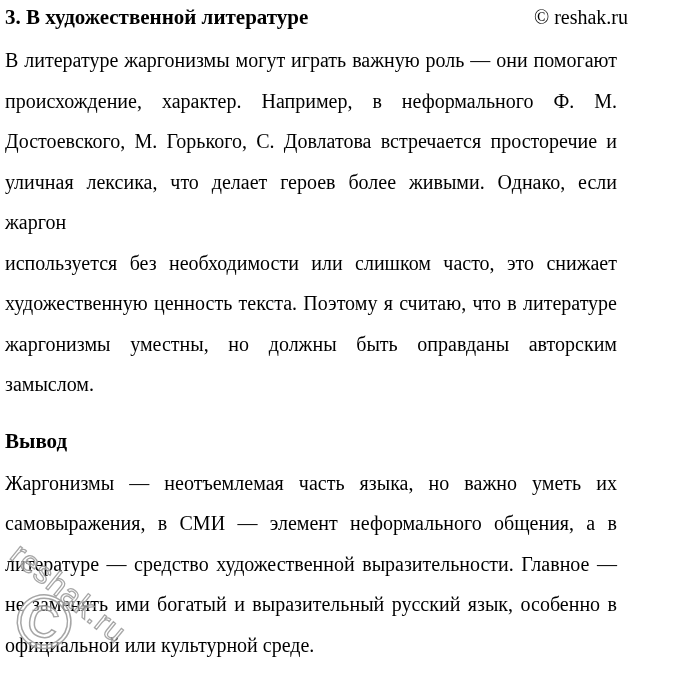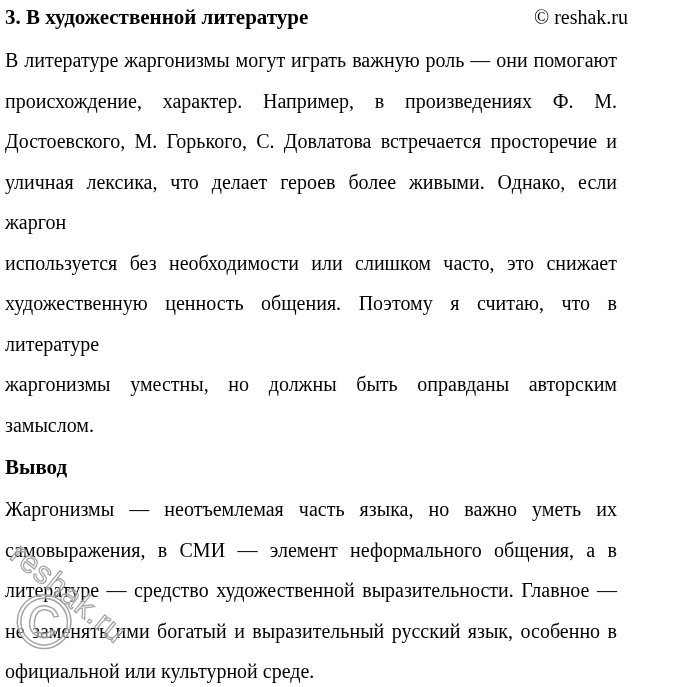--- a/index.html
+++ b/index.html
@@ -44,21 +44,21 @@
     white-space: normal;
   }
   .line.last {
     text-align: center;
     text-align-last: left;
   }
   .subheading {
     font-weight: bold;
     font-size: 21px;
     line-height: 40px;
-    margin-top: 2px;
+    margin-top: 16px;
     padding-left: 5px;
   }
   .watermark {
     position: absolute;
     left: 16px;
     top: 536px;
     width: 160px;
     height: 145px;
     z-index: 5;
     pointer-events: none;
@@ -92,25 +92,25 @@
 
 <div class="page">
 
   <div class="header">
     <span class="doc-title">3. В художественной литературе</span>
     <span class="copyright">© reshak.ru</span>
   </div>
 
   <div class="para para-1">
     <div class="line">В литературе жаргонизмы могут играть важную роль — они помогают</div>
-    <div class="line">происхождение, характер. Например, в произведениях Ф. М.</div>
+    <div class="line">происхождение, характер. Например, в неформального Ф. М.</div>
     <div class="line">Достоевского, М. Горького, С. Довлатова встречается просторечие и</div>
     <div class="line">уличная лексика, что делает героев более живыми. Однако, если жаргон</div>
     <div class="line">используется без необходимости или слишком часто, это снижает</div>
-    <div class="line">художественную ценность общения. Поэтому я считаю, что в литературе</div>
+    <div class="line">художественную ценность текста. Поэтому я считаю, что в литературе</div>
     <div class="line">жаргонизмы уместны, но должны быть оправданы авторским</div>
     <div class="line last">замыслом.</div>
   </div>
 
   <div class="subheading">Вывод</div>
 
   <div class="para para-2">
     <div class="line">Жаргонизмы — неотъемлемая часть языка, но важно уметь их</div>
     <div class="line">самовыражения, в СМИ — элемент неформального общения, а в</div>
     <div class="line">литературе — средство художественной выразительности. Главное —</div>

